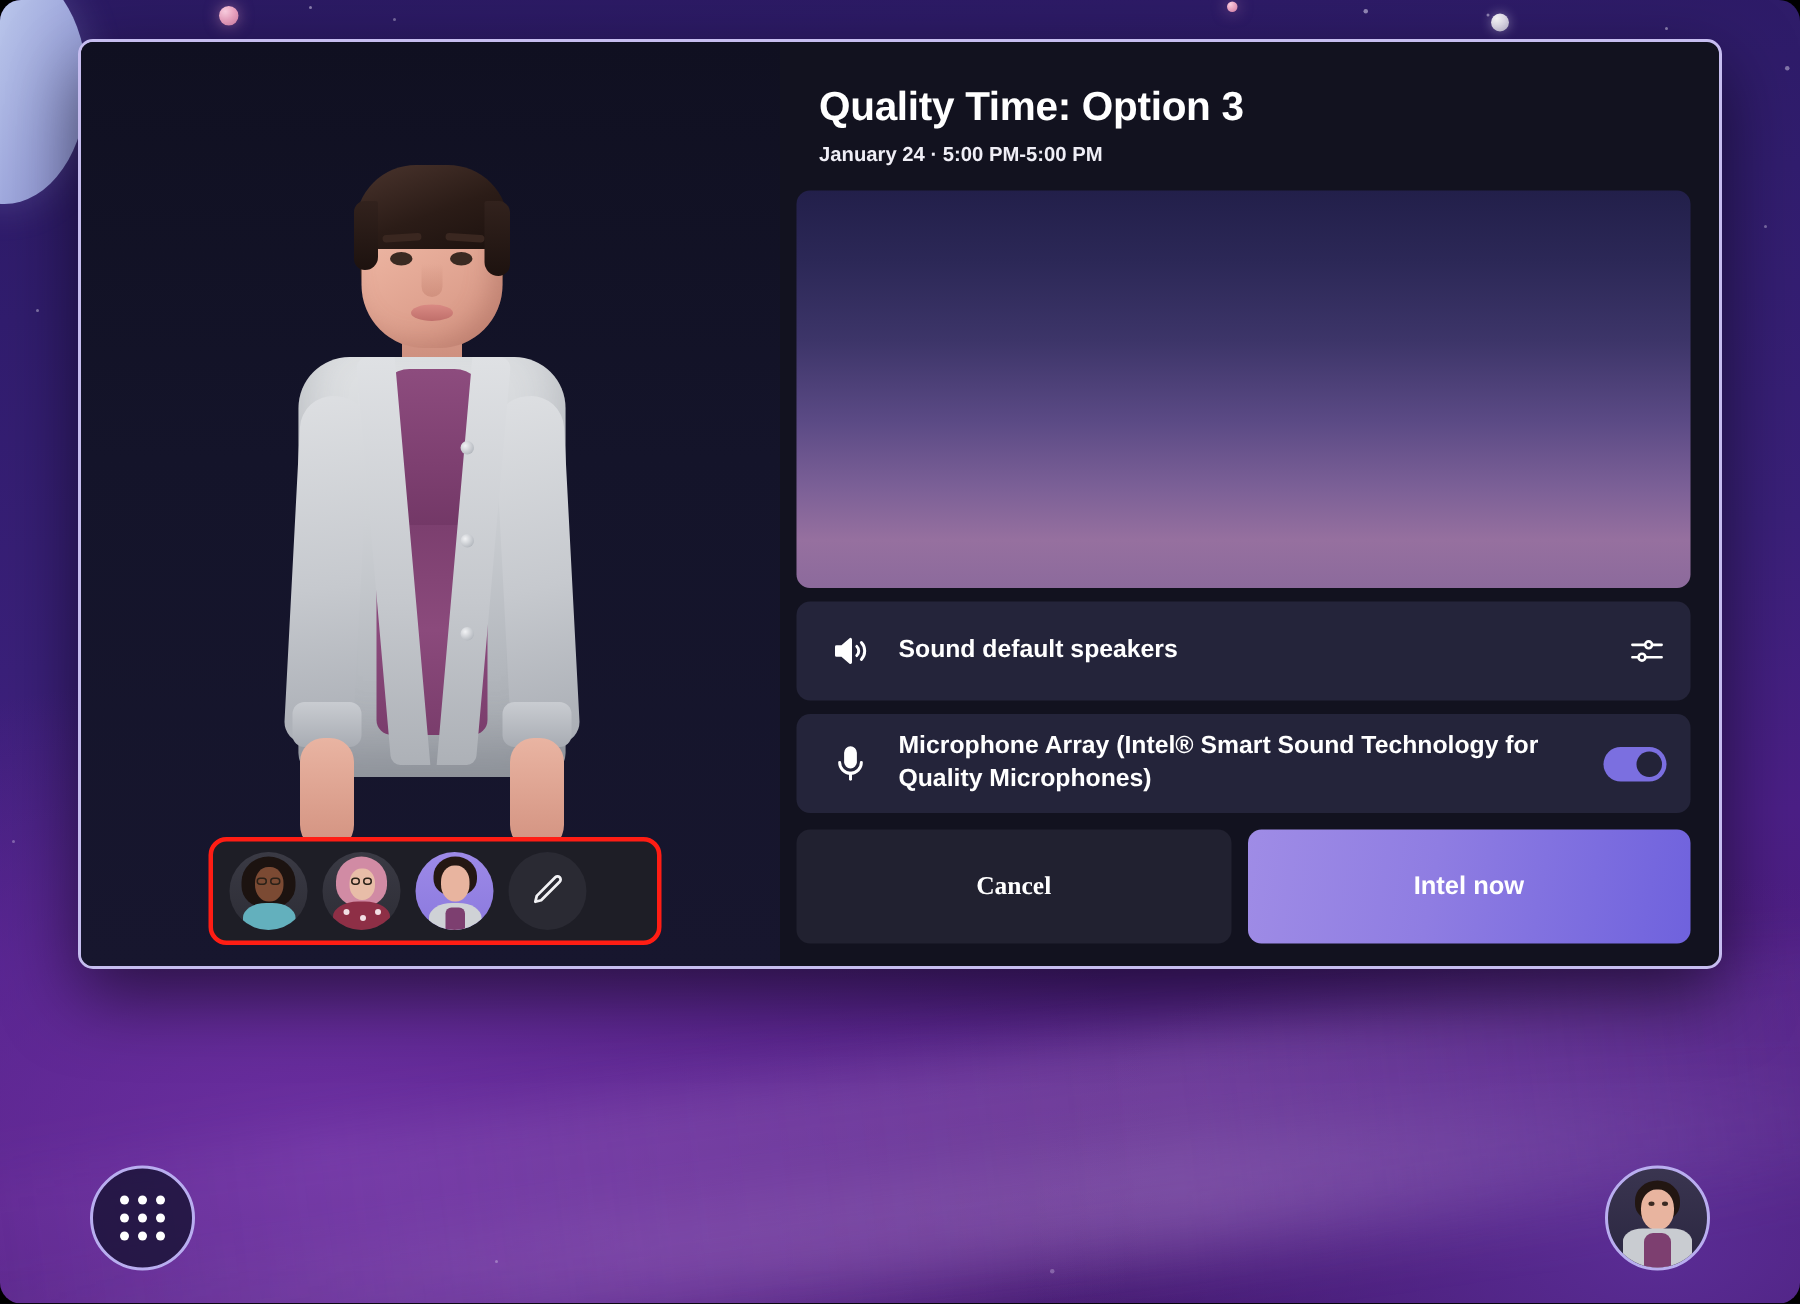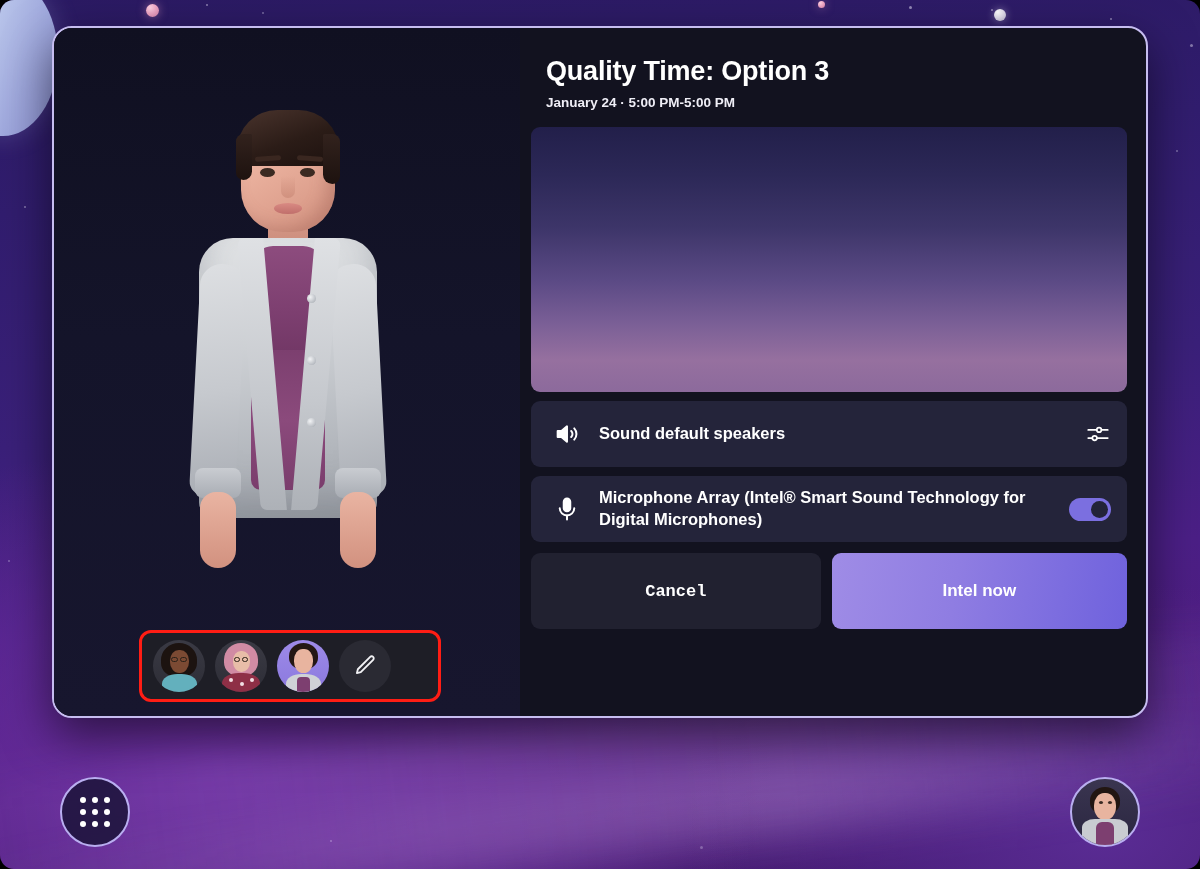--- a/index.html
+++ b/index.html
@@ -78,24 +78,24 @@
     background: #e8e2f7;
     pointer-events: none;
   }
 
   
   #join-dialog {
     position: absolute;
     left: 52px;
     top: 26px;
     width: 1096px;
-    height: 692px;
+    height: 620px;
     background: #12121f;
     border: 2px solid #c6bdf0;
-    border-radius: 20px;
+    border-radius: 10px;
     overflow: hidden;
     box-shadow: 0 18px 48px rgba(0,0,0,0.55);
     display: flex;
   }
 
   
   #avatar-stage {
     position: relative;
     width: 466px;
     flex: 0 0 466px;
@@ -334,21 +334,21 @@
     flex: 1;
     align-items: stretch;
     max-height: 76px;
   }
   #cancel-button {
     flex: 1;
     background: #212130;
     border: none;
     border-radius: 9px;
     color: #ffffff;
-    font-family: Liberation Mono, monospace;
+    font-family: Liberation Serif, serif;
     font-size: 17px;
     font-weight: bold;
     cursor: pointer;
   }
   #join-button {
     flex: 1.02;
     background: linear-gradient(100deg, #9f8ce6 0%, #8f7de2 42%, #6f62dd 100%);
     border: none;
     border-radius: 9px;
     color: #ffffff;
@@ -521,21 +521,21 @@
       </div>
 
       <div class="device-row">
         <span class="device-icon">
           <svg width="28" height="28" viewBox="0 0 24 24" fill="none" stroke="#ffffff" stroke-width="1.7" stroke-linecap="round" stroke-linejoin="round">
             <rect x="9.2" y="3" width="5.6" height="11" rx="2.8" fill="#ffffff" stroke="#ffffff"></rect>
             <path d="M5.8 11.4a6.2 6.2 0 0 0 12.4 0"></path>
             <path d="M12 17.6V21"></path>
           </svg>
         </span>
-        <span class="device-label">Microphone Array (Intel® Smart Sound Technology for Digital Microphones)</span>
+        <span class="device-label">Microphone Array (Intel® Smart Sound Technology for Quality Microphones)</span>
         <span class="row-trailing">
           <span class="toggle">
             <span class="knob"></span>
           </span>
         </span>
       </div>
 
 
       <div id="action-bar">
         <button id="cancel-button">Cancel</button>

